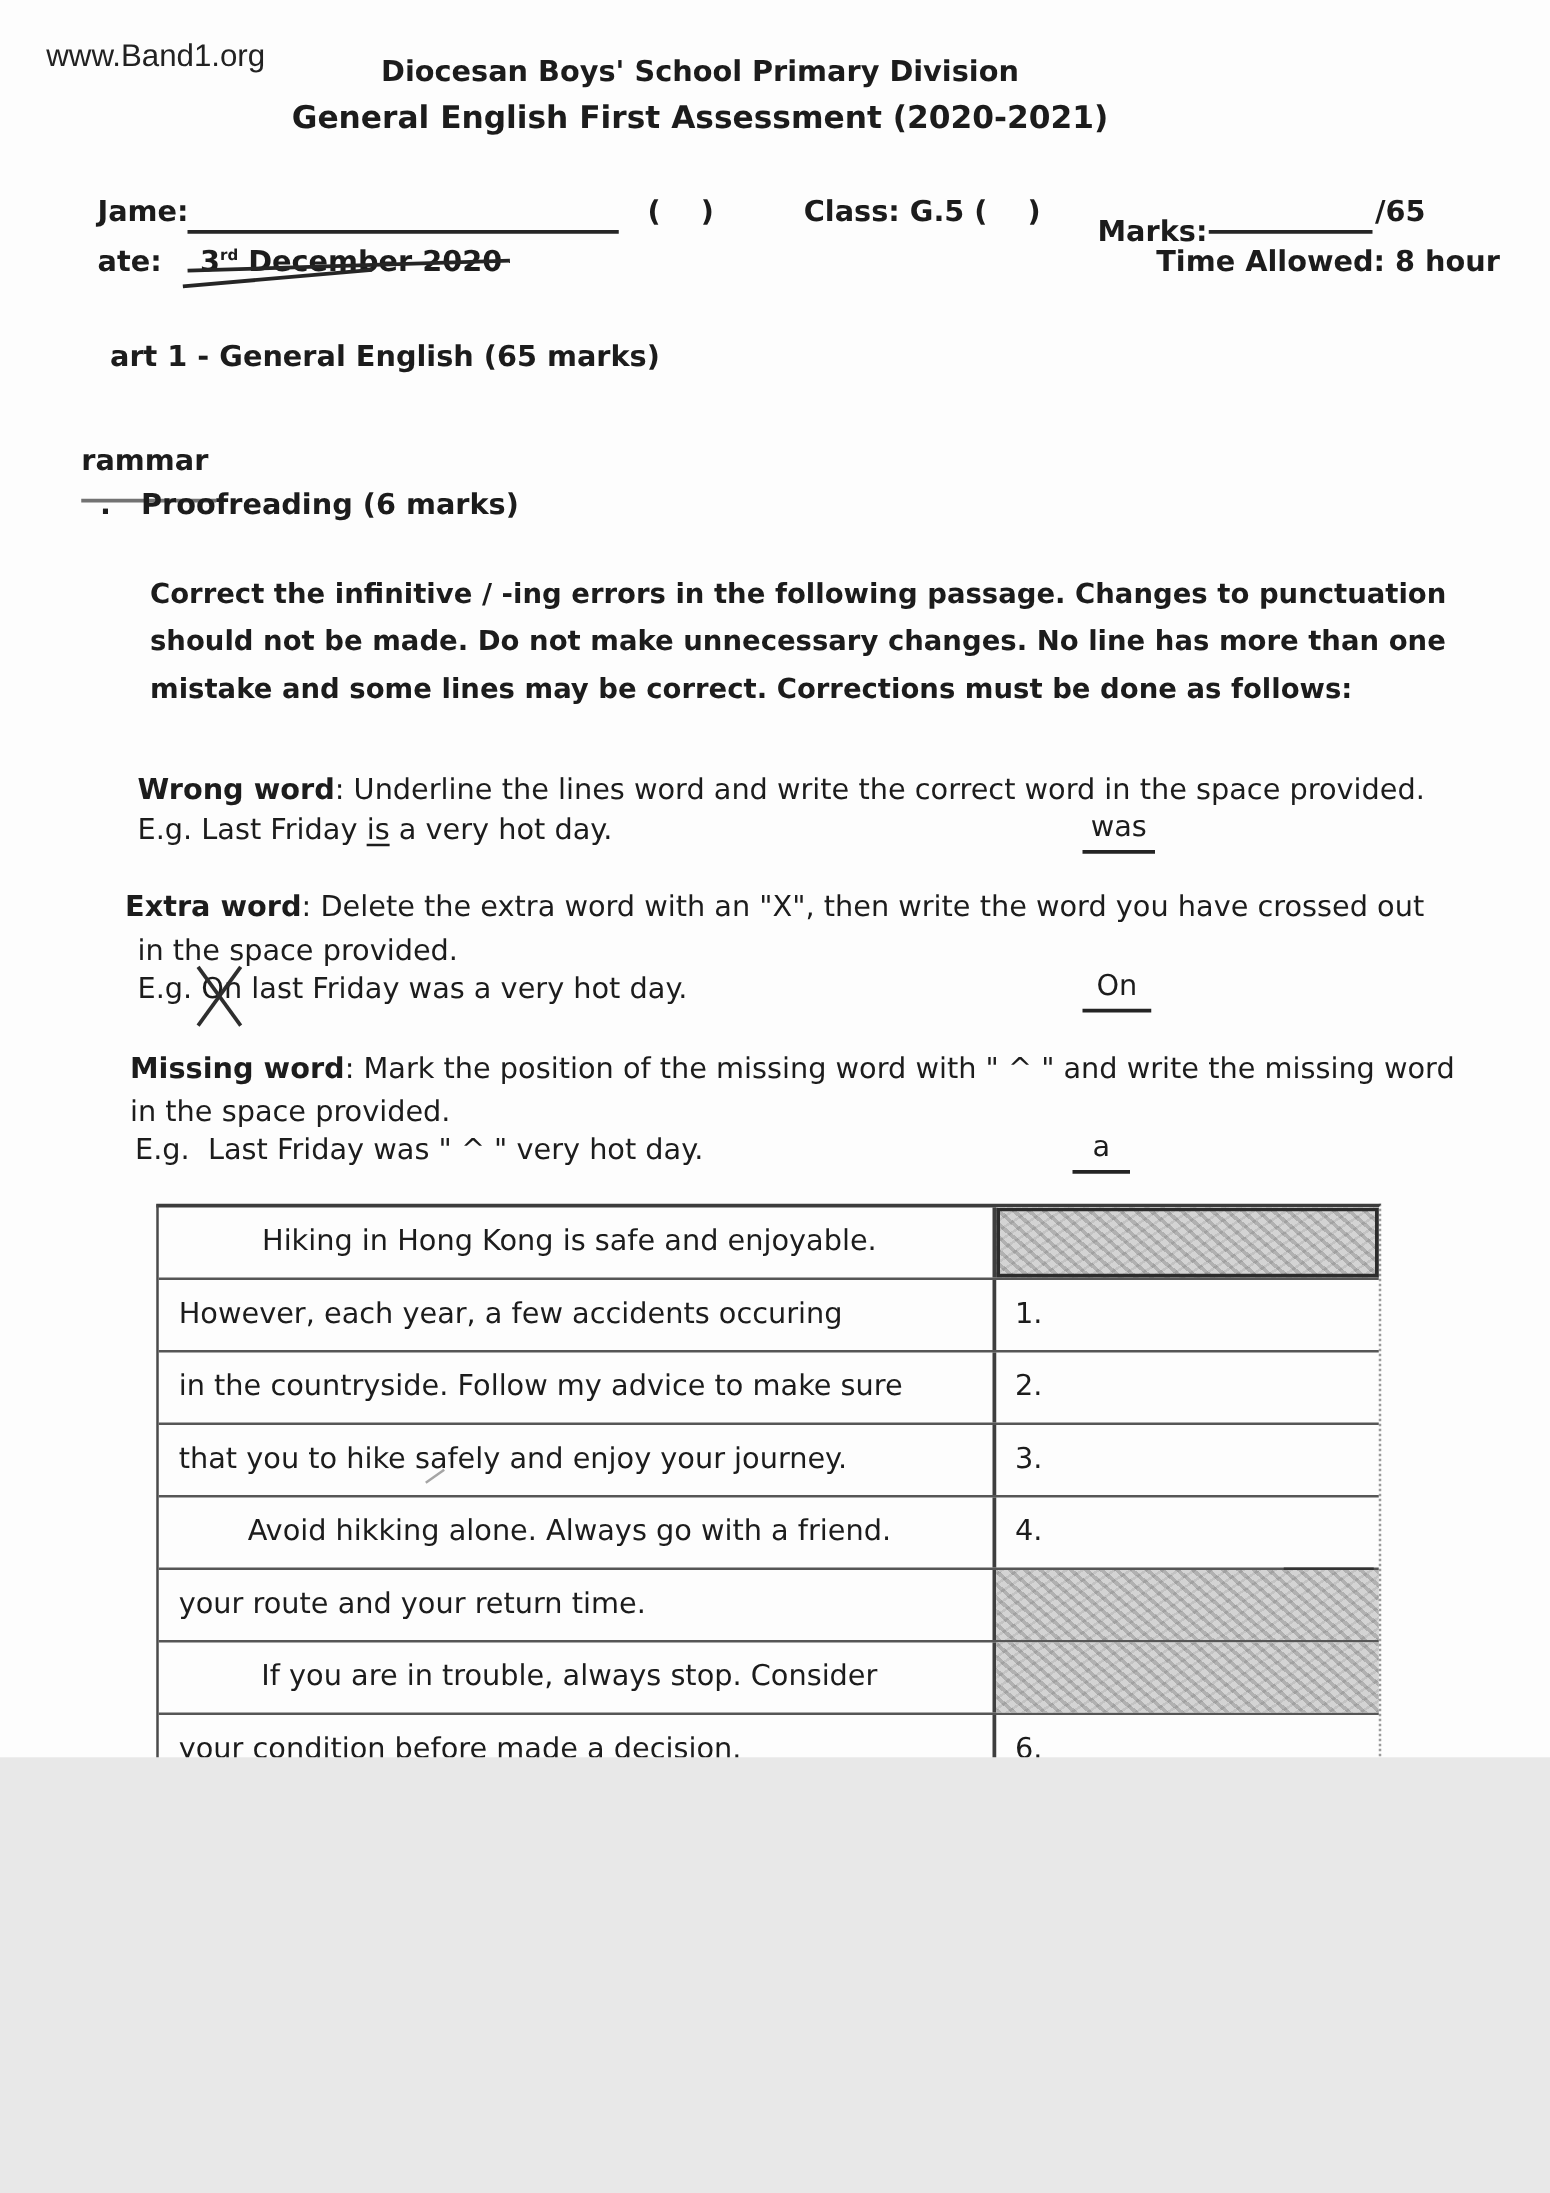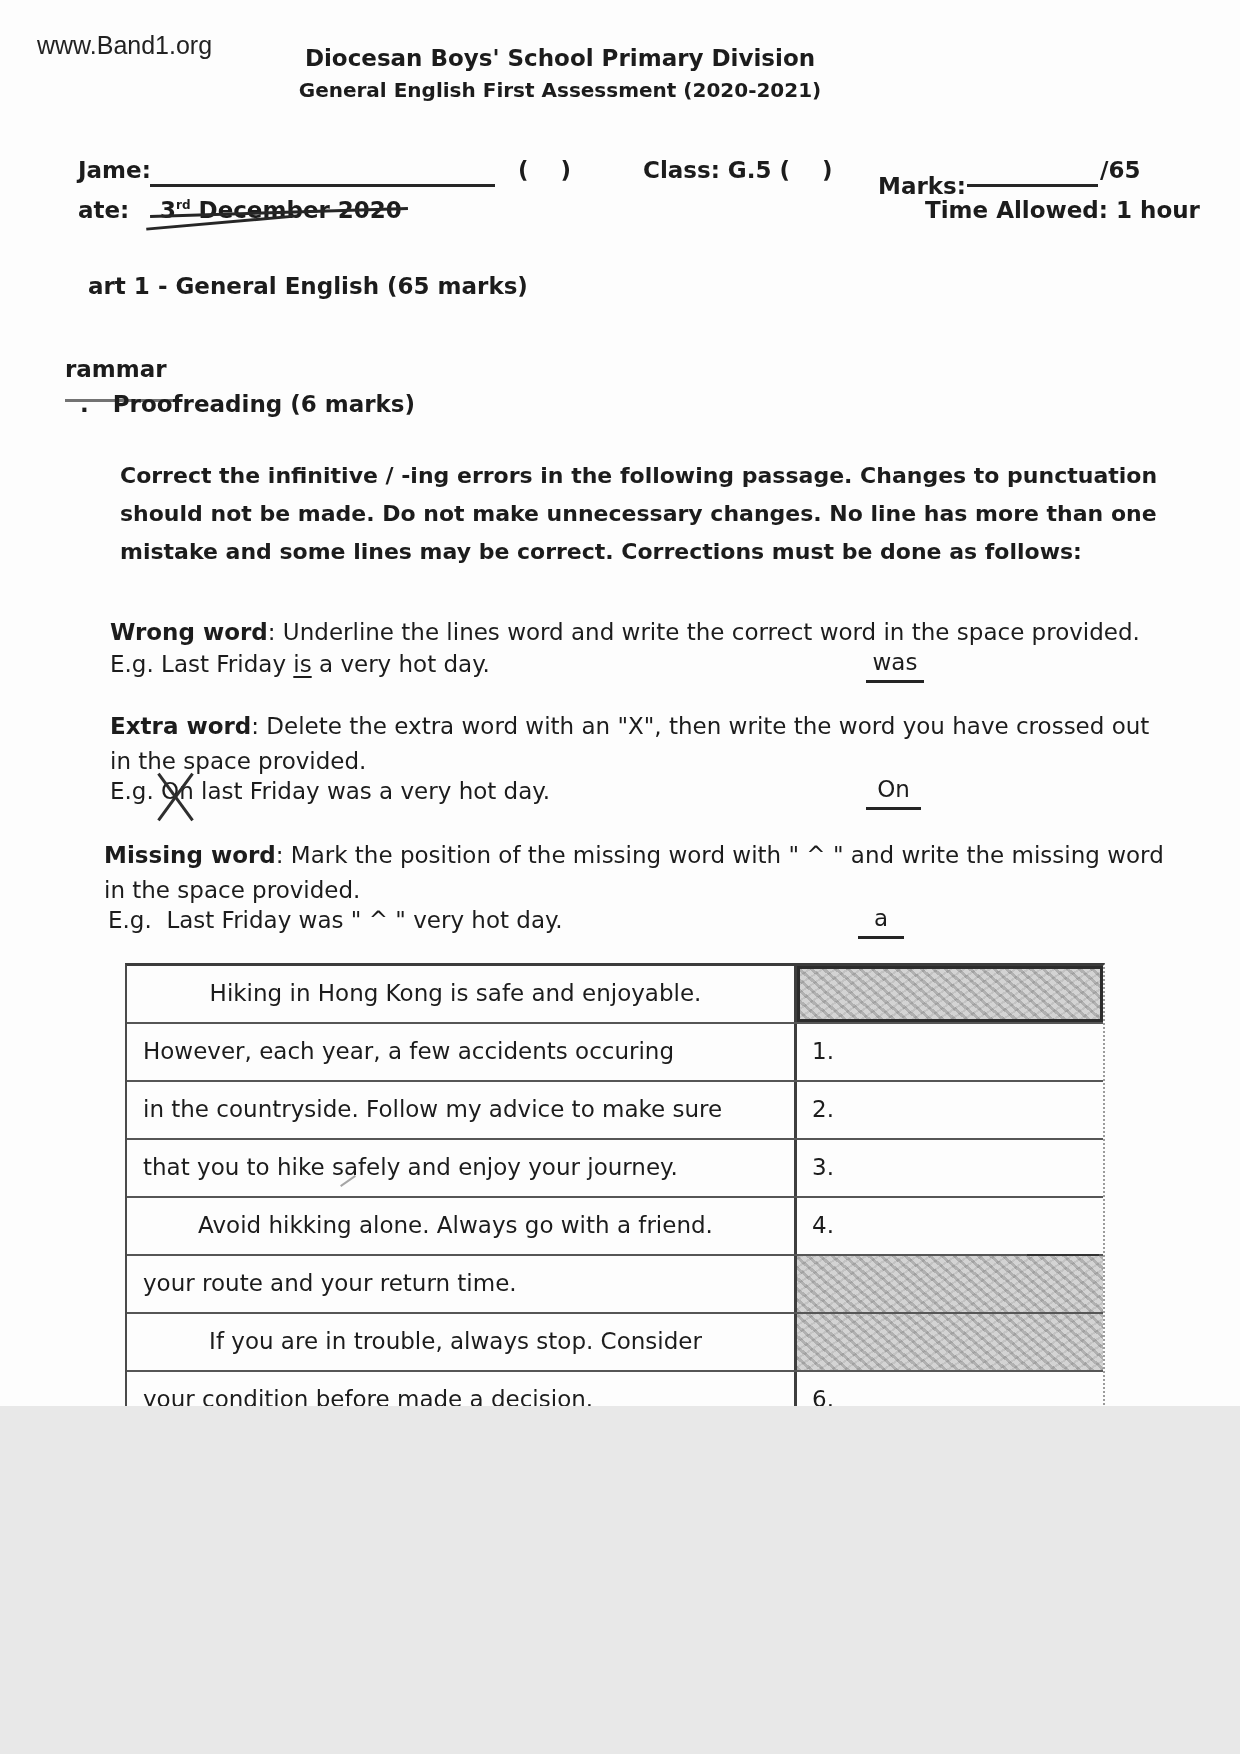--- a/index.html
+++ b/index.html
@@ -6,21 +6,21 @@
   .page{
     position:relative;width:1240px;height:1406px;background:#fdfdfd;
     font-family:"DejaVu Sans",sans-serif;color:#1c1c1c;overflow:hidden;
     margin:0 auto;
   }
   .abs{position:absolute;white-space:pre;font-size:23px;line-height:1.25;}
   .b{font-weight:700;}
   .ctr{left:0;width:1120px;text-align:center;}
   .wm{left:37px;top:30px;font-family:"Liberation Sans",sans-serif;font-size:25px;color:#222;}
   .title1{top:44px;font-size:23px;}
-  .title2{top:78px;font-size:20px;}
+  .title2{top:78px;font-size:25px;}
   .hline{position:absolute;height:3px;background:#262626;}
   .date sup{font-size:12px;font-weight:700;}
   .strike{position:absolute;background:#262626;}
   .s1{left:150px;top:211px;width:258px;height:3px;transform:rotate(-1.8deg);}
   .s2{left:146px;top:221px;width:152px;height:3px;transform:rotate(-5deg);}
   .gram{border-bottom:3px solid #737373;padding-right:6px;padding-bottom:15px;}
   .inst{font-size:22px;}
   .uw{text-decoration:underline;text-decoration-thickness:2px;text-underline-offset:4px;}
   .ans{border-bottom:3px solid #242424;text-align:center;padding-bottom:3px;}
   .xword{position:relative;display:inline-block;}
@@ -69,36 +69,36 @@
   <div class="abs b" style="left:518px;top:156px;">(    )</div>
   <div class="abs b" style="left:643px;top:156px;">Class: G.5 (    )</div>
   <div class="abs b" style="left:878px;top:172px;">Marks:</div>
   <div class="hline" style="left:967px;top:184px;width:131px;"></div>
   <div class="abs b" style="left:1100px;top:156px;">/65</div>
 
   <div class="abs b" style="left:78px;top:196px;">ate:</div>
   <div class="abs b date" style="left:160px;top:196px;"><span>3</span><sup>rd</sup><span> December 2020</span></div>
   <div class="strike s1"></div>
   <div class="strike s2"></div>
-  <div class="abs b" style="left:925px;top:196px;">Time Allowed: 1 hour</div>
+  <div class="abs b" style="left:925px;top:196px;">Time Allowed: 8 hour</div>
 
   <div class="abs b" style="left:88px;top:272px;">art 1 - General English (65 marks)</div>
 
   <div class="abs b gram" style="left:65px;top:355px;">rammar</div>
   <div class="abs b" style="left:80px;top:390px;">.   Proofreading (6 marks)</div>
 
   <div class="abs b inst" style="left:120px;top:462px;">Correct the infinitive / -ing errors in the following passage. Changes to punctuation</div>
   <div class="abs b inst" style="left:120px;top:500px;">should not be made. Do not make unnecessary changes. No line has more than one</div>
   <div class="abs b inst" style="left:120px;top:538px;">mistake and some lines may be correct. Corrections must be done as follows:</div>
 
   <div class="abs" style="left:110px;top:618px;"><span class="b">Wrong word</span><span>: Underline the lines word and write the correct word in the space provided.</span></div>
   <div class="abs" style="left:110px;top:650px;"><span>E.g. Last Friday </span><span class="uw">is</span><span> a very hot day.</span></div>
   <div class="abs ans" style="left:866px;top:648px;width:58px;">was</div>
 
-  <div class="abs" style="left:110px;top:712px;"><span class="b">Extra word</span><span>: Delete the extra word with an "X", then write the word you have crossed out</span></div>
+  <div class="abs" style="left:100px;top:712px;"><span class="b">Extra word</span><span>: Delete the extra word with an "X", then write the word you have crossed out</span></div>
   <div class="abs" style="left:110px;top:747px;">in the space provided.</div>
   <div class="abs" style="left:110px;top:777px;"><span>E.g. </span><span class="xword">On</span><span> last Friday was a very hot day.</span></div>
   <div class="abs ans" style="left:866px;top:775px;width:55px;">On</div>
 
   <div class="abs" style="left:104px;top:841px;"><span class="b">Missing word</span><span>: Mark the position of the missing word with " ^ " and write the missing word</span></div>
   <div class="abs" style="left:104px;top:876px;">in the space provided.</div>
   <div class="abs" style="left:108px;top:906px;">E.g.  Last Friday was " ^ " very hot day.</div>
   <div class="abs ans" style="left:858px;top:904px;width:46px;">a</div>
 
   <div class="ptable">

